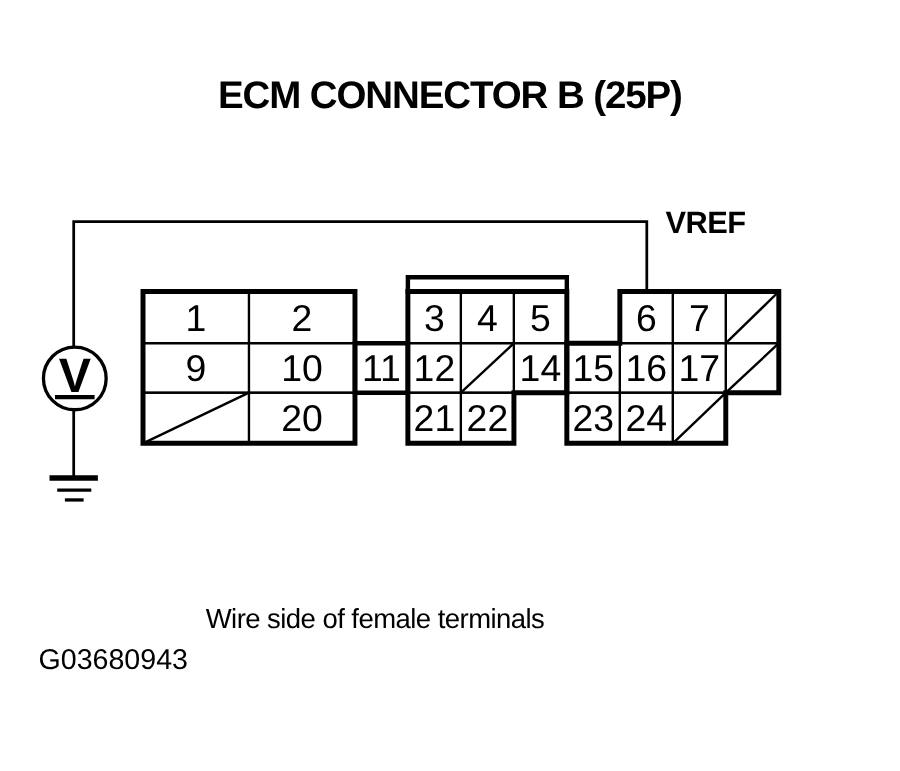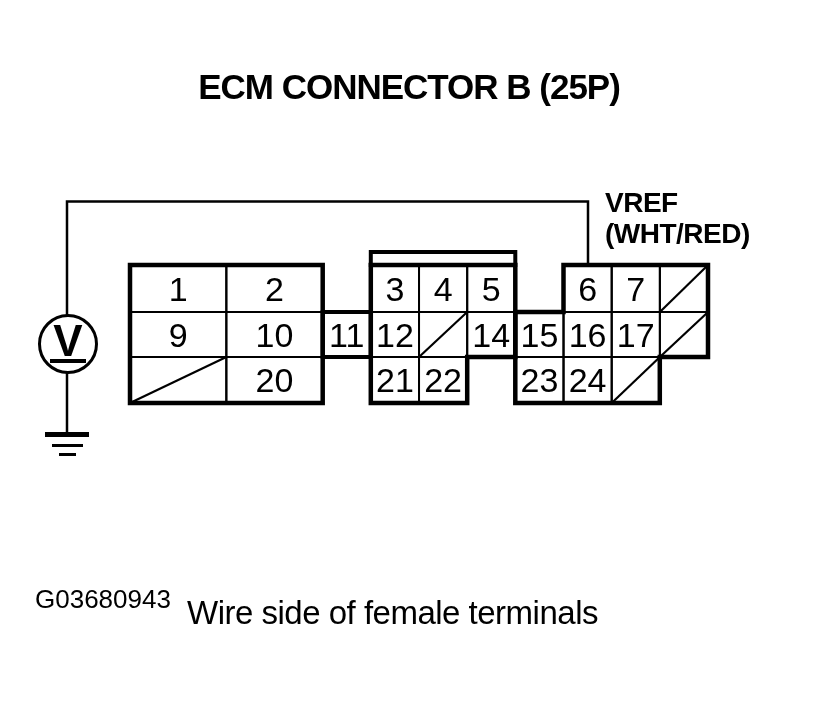--- a/index.html
+++ b/index.html
@@ -10,40 +10,40 @@
   #diagram-svg{position:absolute;left:0;top:0;}
   svg text{font-family:"Liberation Sans",sans-serif;fill:#000;}
   .title{
     position:absolute;left:0;top:69px;width:818px;text-align:center;
     font-size:35px;font-weight:bold;letter-spacing:-1px;line-height:1;
   }
   .vref-label{
     position:absolute;left:605px;top:187px;
     font-size:28px;font-weight:bold;line-height:31px;letter-spacing:-0.5px;
     white-space:nowrap;
+    text-align:center;
   }
   .caption{
     position:absolute;left:187px;top:549px;
-    font-size:33px;font-weight:normal;letter-spacing:-0.5px;white-space:nowrap;margin-top:45px;
+    font-size:25px;font-weight:normal;letter-spacing:-0.5px;white-space:nowrap;
   }
   .figure-id{
     position:absolute;left:35px;top:584px;
     font-size:26px;font-weight:normal;white-space:nowrap;
   }
 </style>
 </head>
 <body>
 
 <div id="canvas">
 
   <div class="title">ECM CONNECTOR B (25P)</div>
 
   <div class="vref-label">
     <div>VREF</div>
-    <div>(WHT/RED)</div>
   </div>
 
   <svg id="diagram-svg" width="818" height="701" viewBox="0 0 818 701">
 
     <polyline points="67,315.5 67,201.5 588,201.5 588,266" fill="none" stroke="#000" stroke-width="2.5"></polyline>
 
     <g>
       <circle cx="68" cy="344" r="28.5" fill="none" stroke="#000" stroke-width="3"></circle>
       <text x="68" y="356" text-anchor="middle" font-size="44" font-weight="bold">V</text>
       <line x1="50" y1="361" x2="86" y2="361" stroke="#000" stroke-width="4"></line>

